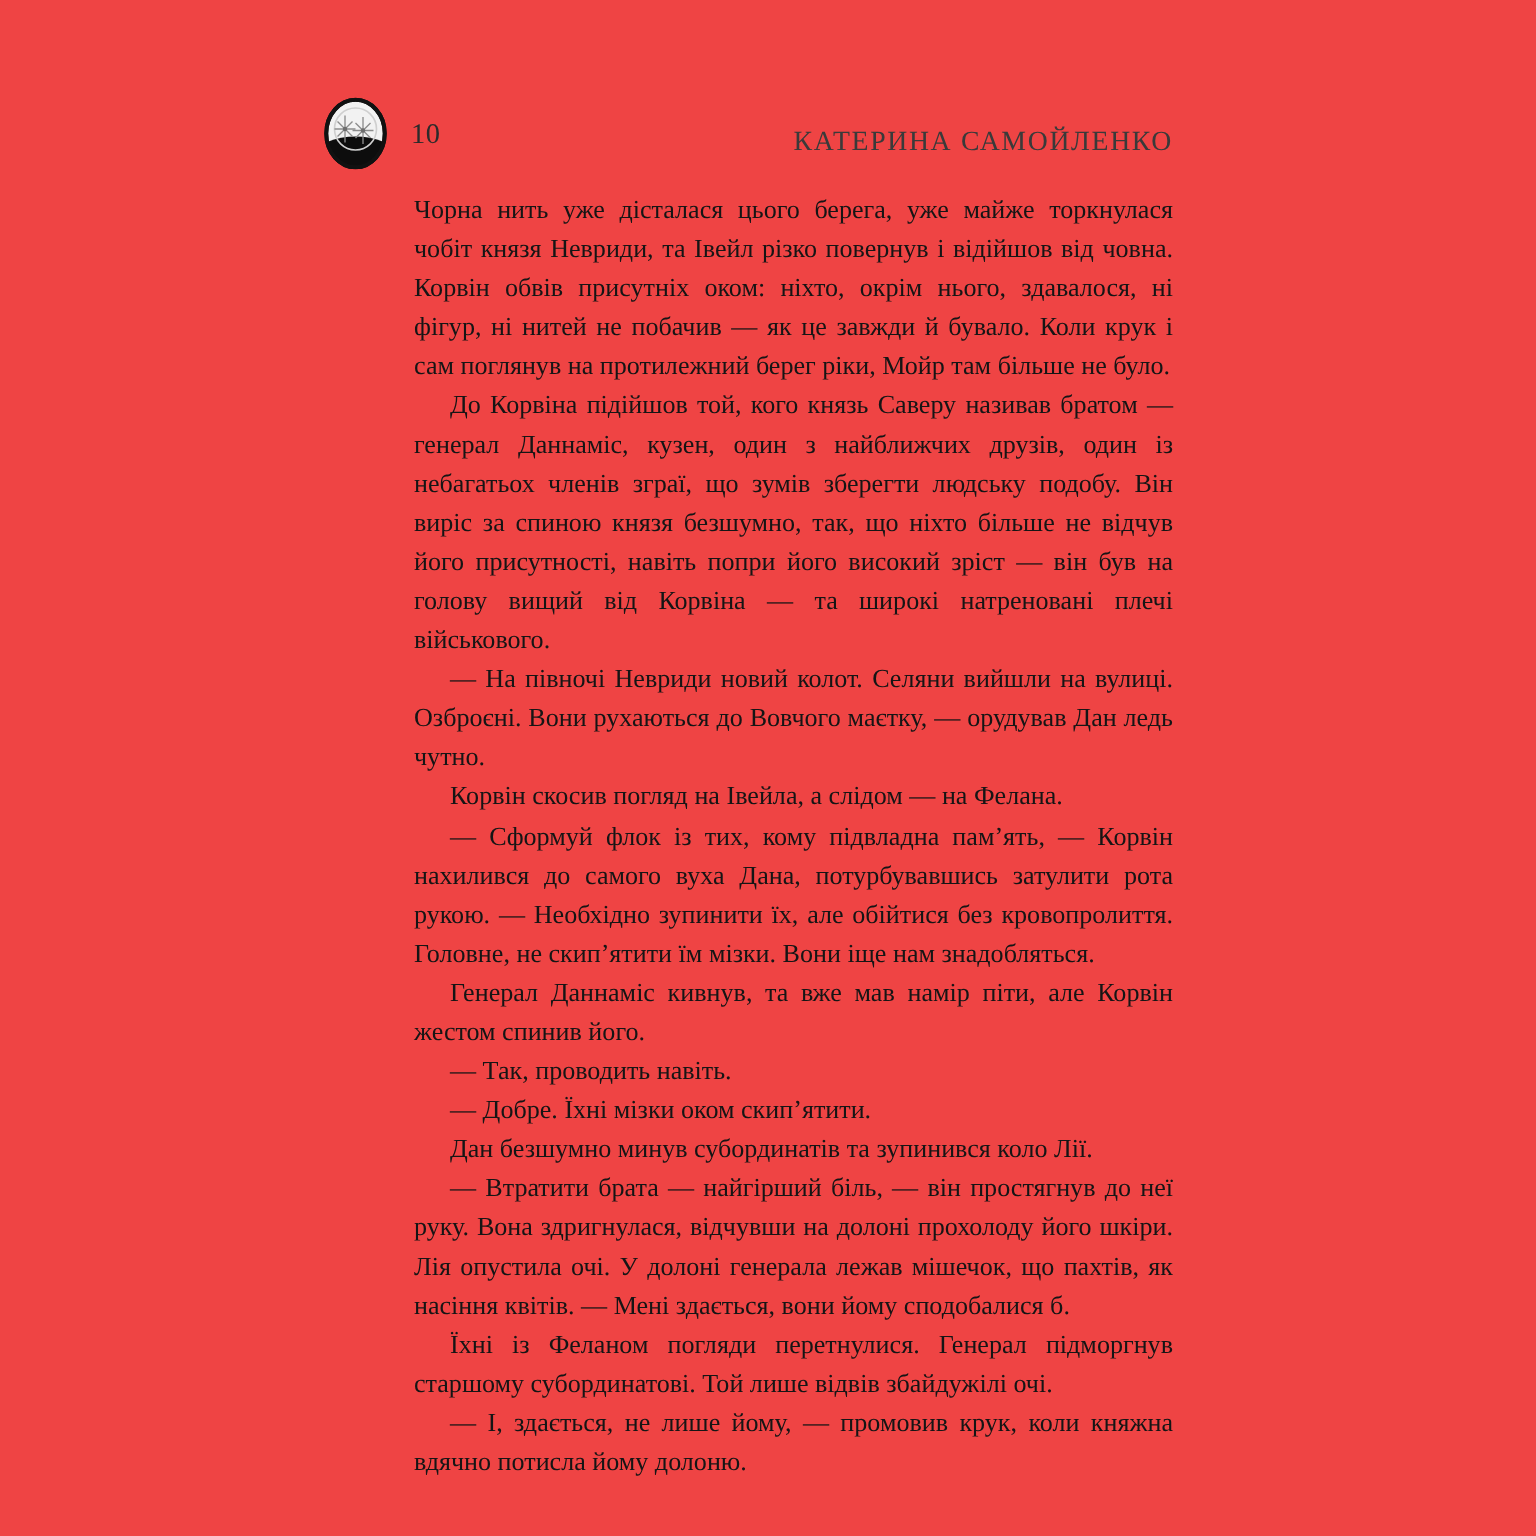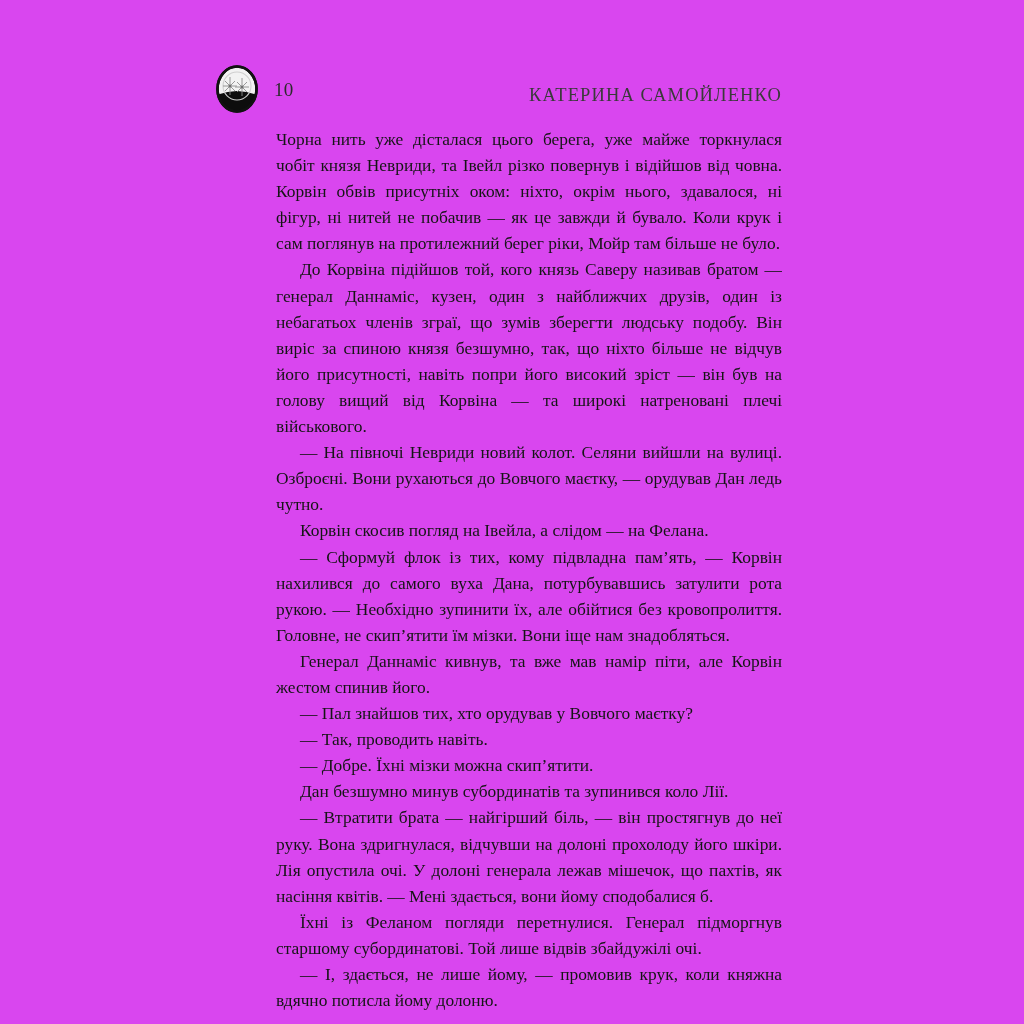--- a/index.html
+++ b/index.html
@@ -13,21 +13,21 @@
     height: 1024px;
     font-family: "Liberation Serif", "DejaVu Serif", serif;
     color: #1a1a1a;
     -webkit-font-smoothing: antialiased;
   }
 
   .page {
     position: relative;
     width: 1024px;
     height: 1024px;
-    background: #d946ef;
+    background: #ef4444;
     box-sizing: border-box;
     overflow: hidden;
   }
 
   
   .page-header {
     position: absolute;
     left: 216px;
     top: 64px;
     width: 566px;
@@ -120,22 +120,21 @@
     <span class="running-title">КАТЕРИНА САМОЙЛЕНКО</span>
   </div>
 
   <div class="textblock">
     <p class="first">Чорна нить уже дісталася цього берега, уже майже торкнулася чобіт князя Невриди, та Івейл різко повернув і відійшов від човна. Корвін обвів присутніх оком: ніхто, окрім нього, здавалося, ні фігур, ні нитей не побачив — як це завжди й бувало. Коли крук і сам поглянув на протилежний берег ріки, Мойр там більше не було.</p>
     <p>До Корвіна підійшов той, кого князь Саверу називав братом — генерал Даннаміс, кузен, один з найближчих друзів, один із небагатьох членів зграї, що зумів зберегти людську подобу. Він виріс за спиною князя безшумно, так, що ніхто більше не відчув його присутності, навіть попри його високий зріст — він був на голову вищий від Корвіна — та широкі натреновані плечі військового.</p>
     <p>— На півночі Невриди новий колот. Селяни вийшли на вулиці. Озброєні. Вони рухаються до Вовчого маєтку, — орудував Дан ледь чутно.</p>
     <p>Корвін скосив погляд на Івейла, а слідом — на Фелана.</p>
     <p>— Сформуй флок із тих, кому підвладна пам’ять, — Корвін нахилився до самого вуха Дана, потурбувавшись затулити рота рукою. — Необхідно зупинити їх, але обійтися без кровопролиття. Головне, не скип’ятити їм мізки. Вони іще нам знадобляться.</p>
     <p>Генерал Даннаміс кивнув, та вже мав намір піти, але Корвін жестом спинив його.</p>
-    <p>— Пал знайшов тих, хто орудував у Вовчого маєтку?</p>
     <p>— Так, проводить навіть.</p>
-    <p>— Добре. Їхні мізки можна скип’ятити.</p>
+    <p>— Добре. Їхні мізки оком скип’ятити.</p>
     <p>Дан безшумно минув субординатів та зупинився коло Лії.</p>
     <p>— Втратити брата — найгірший біль, — він простягнув до неї руку. Вона здригнулася, відчувши на долоні прохолоду його шкіри. Лія опустила очі. У долоні генерала лежав мішечок, що пахтів, як насіння квітів. — Мені здається, вони йому сподобалися б.</p>
     <p>Їхні із Феланом погляди перетнулися. Генерал підморгнув старшому субординатові. Той лише відвів збайдужілі очі.</p>
     <p>— І, здається, не лише йому, — промовив крук, коли княжна вдячно потисла йому долоню.</p>
   </div>
 
 </div>
 
 </body></html>

